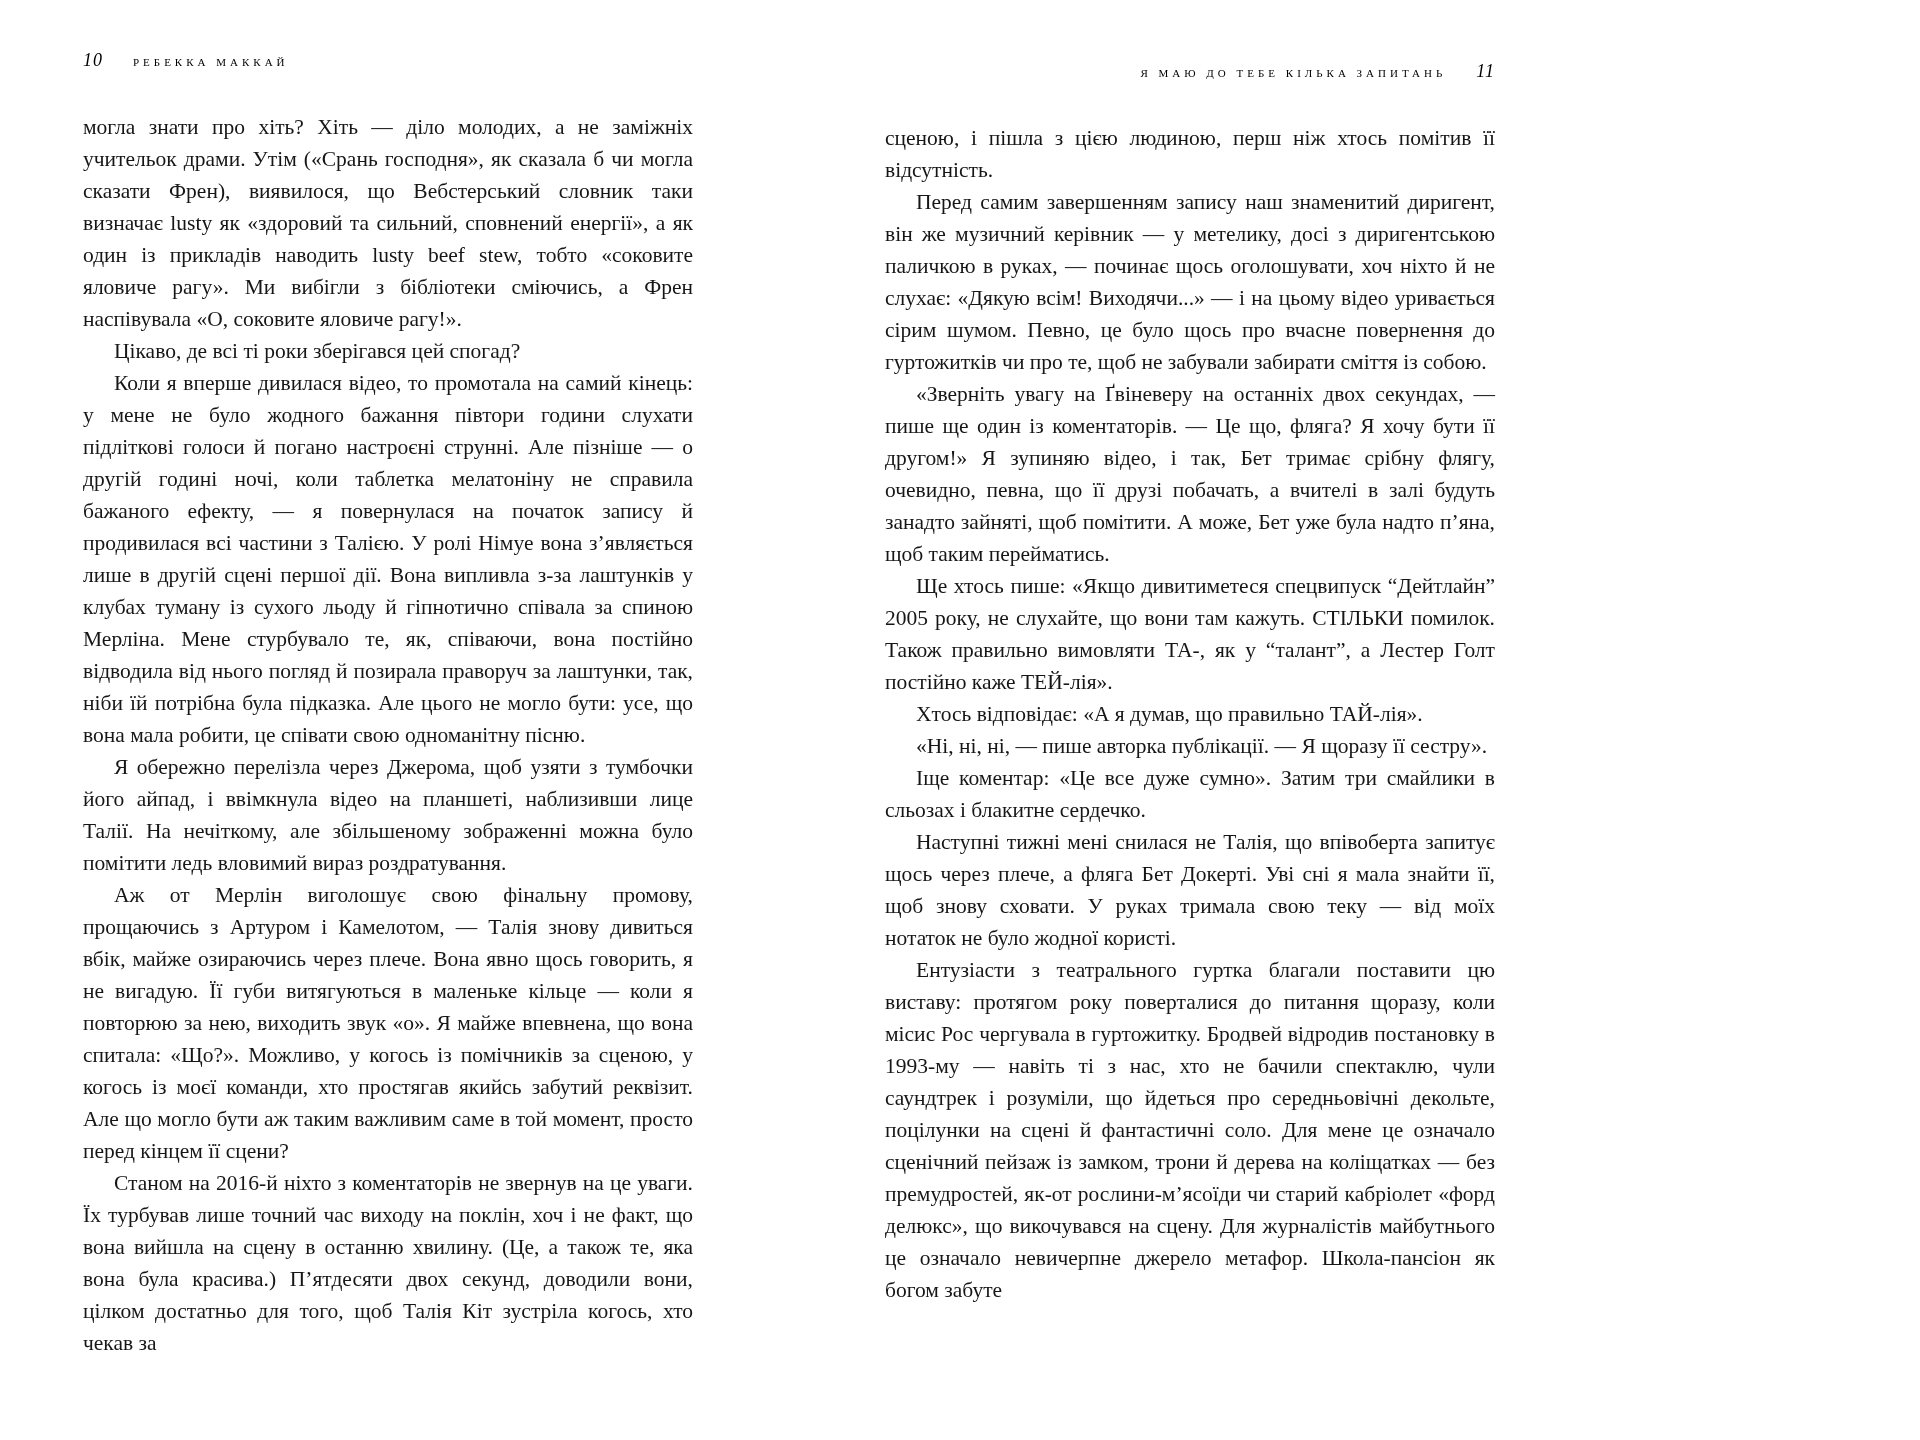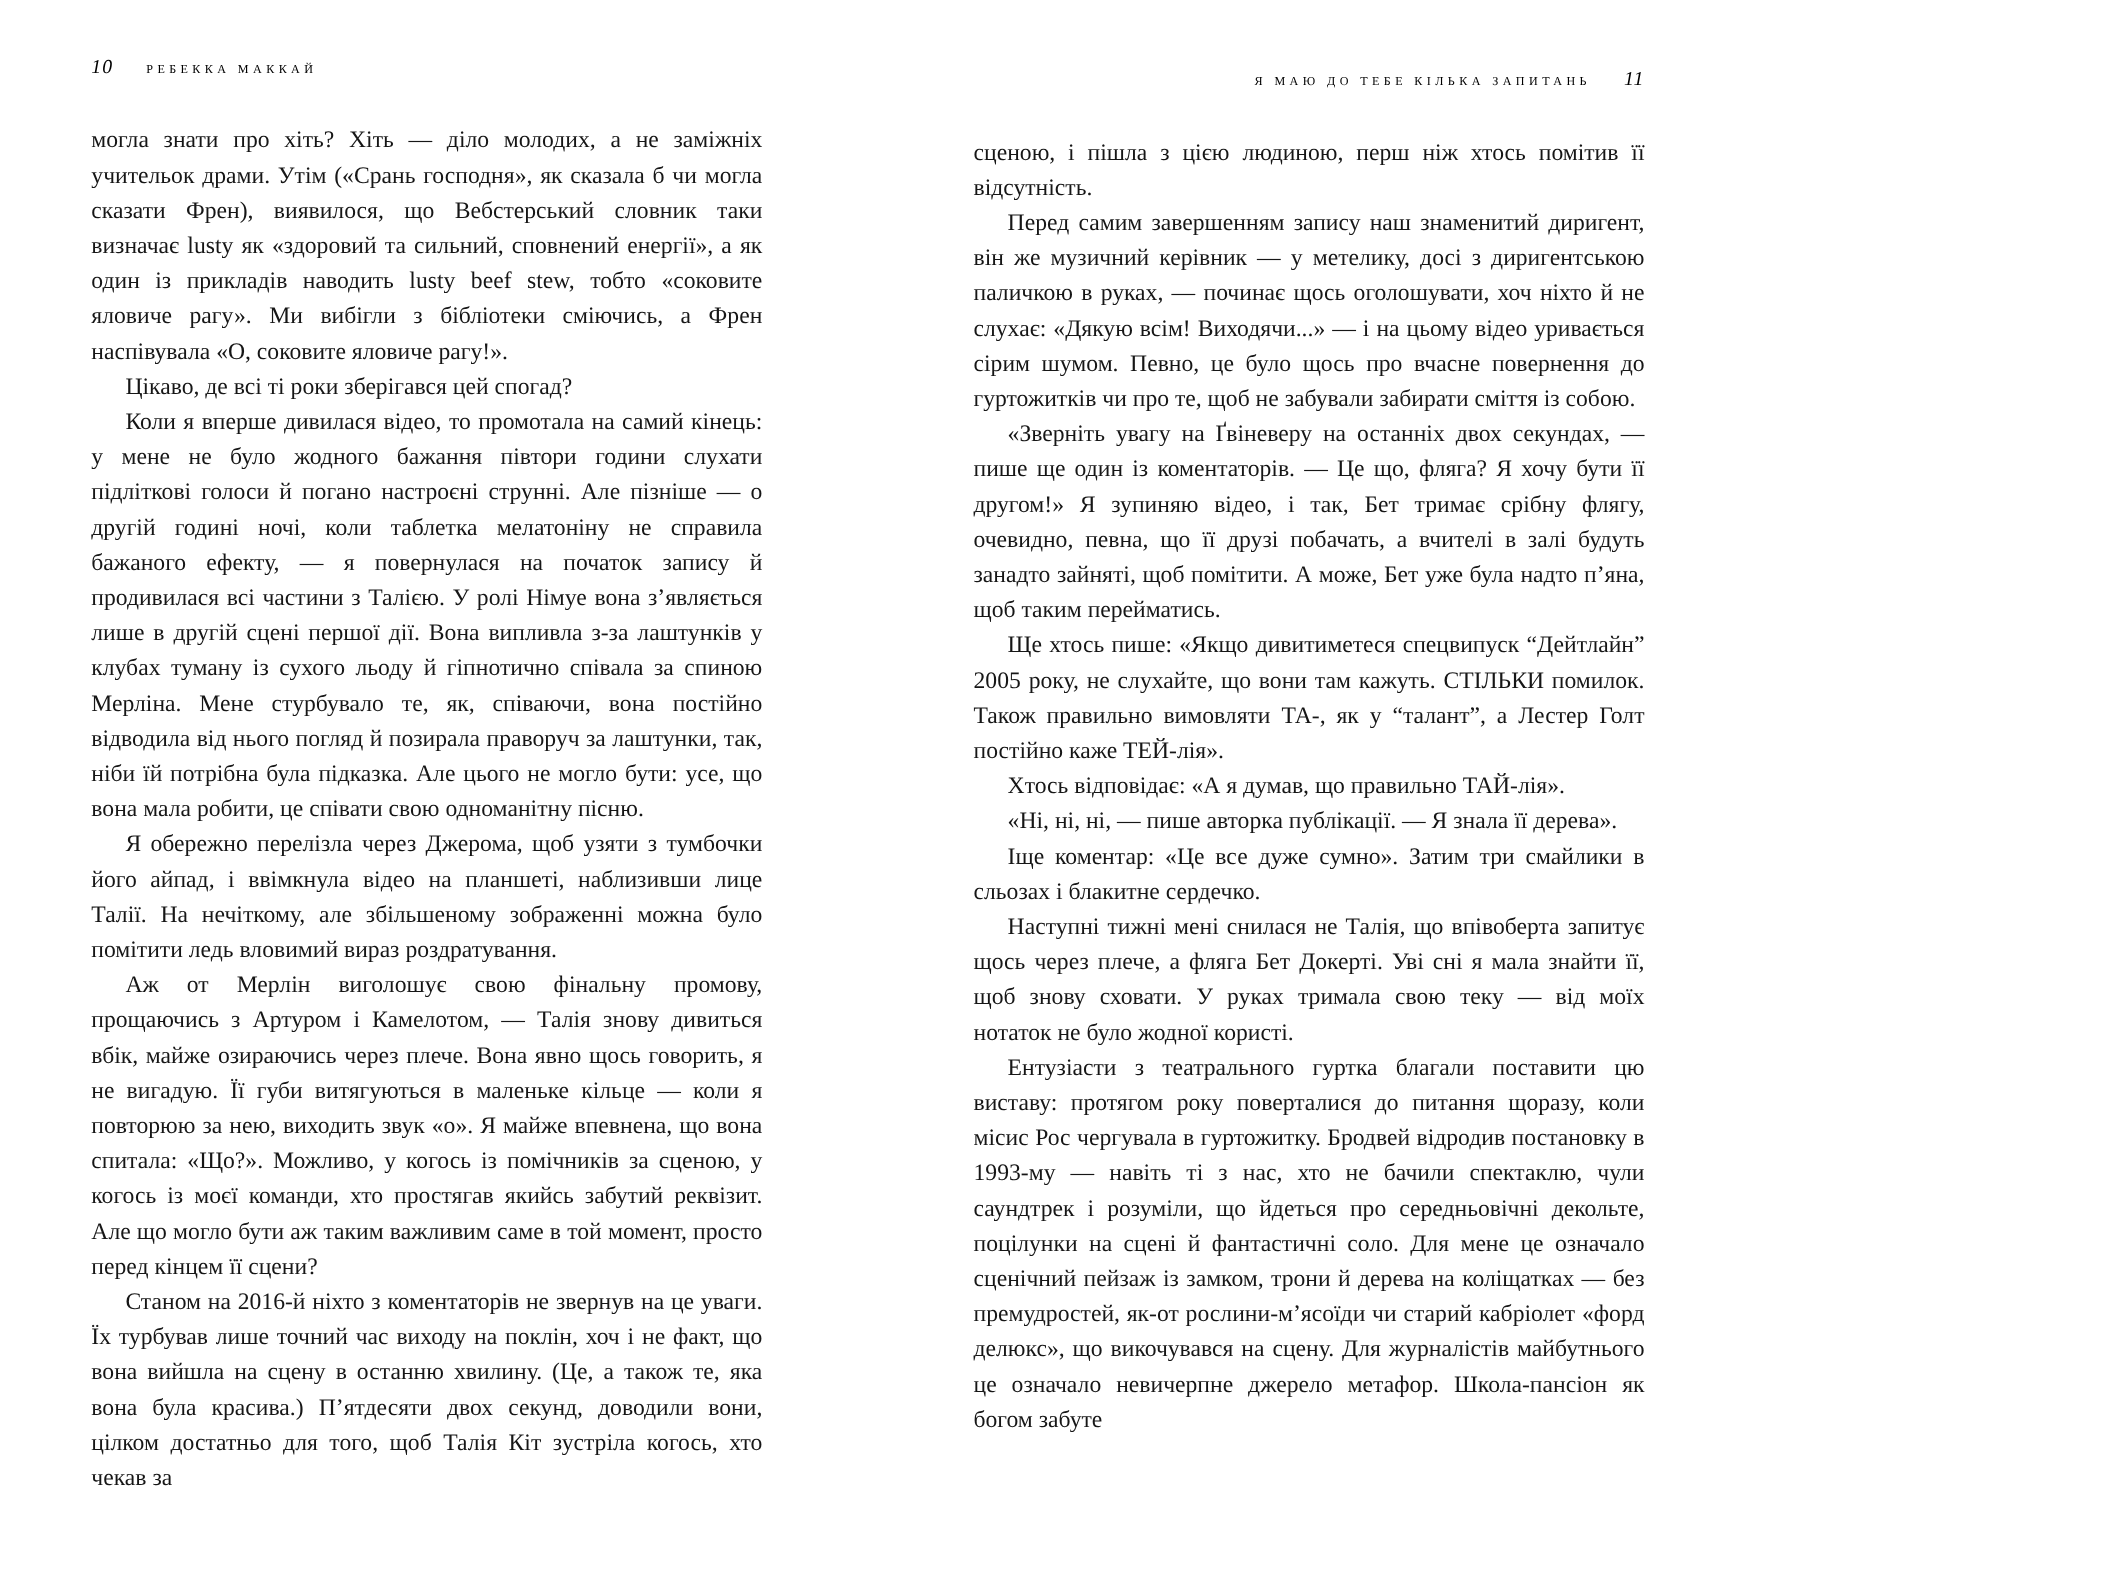--- a/index.html
+++ b/index.html
@@ -89,20 +89,20 @@
     <div class="page-header">
       <span class="running-header">Я МАЮ ДО ТЕБЕ КІЛЬКА ЗАПИТАНЬ</span>
       <span class="page-number">11</span>
     </div>
     <div class="text-block">
         <p class=""><span>сценою, і пішла з цією людиною, перш ніж хтось помітив її відсутність.</span></p>
         <p class="indent"><span>Перед самим завершенням запису наш знаменитий диригент, він же музичний керівник — у метелику, досі з диригентською паличкою в руках, — починає щось оголошувати, хоч ніхто й не слухає: «Дякую всім! Виходячи...» — і на цьому відео уривається сірим шумом. Певно, це було щось про вчасне повернення до гуртожитків чи про те, щоб не забували забирати сміття із собою.</span></p>
         <p class="indent"><span>«Зверніть увагу на Ґвіневеру на останніх двох секундах, — пише ще один із коментаторів. — Це що, фляга? Я хочу бути її другом!» Я зупиняю відео, і так, Бет тримає срібну флягу, очевидно, певна, що її друзі побачать, а вчителі в залі будуть занадто зайняті, щоб помітити. А може, Бет уже була надто п’яна, щоб таким перейматись.</span></p>
         <p class="indent"><span>Ще хтось пише: «Якщо дивитиметеся спецвипуск “Дейтлайн” 2005 року, не слухайте, що вони там кажуть. СТІЛЬКИ помилок. Також правильно вимовляти ТА-, як у “талант”, а Лестер Голт постійно каже ТЕЙ-лія».</span></p>
         <p class="indent"><span>Хтось відповідає: «А я думав, що правильно ТАЙ-лія».</span></p>
-        <p class="indent"><span>«Ні, ні, ні, — пише авторка публікації. — Я знала її дерева».</span></p>
+        <p class="indent"><span>«Ні, ні, ні, — пише авторка публікації. — Я щоразу її сестру».</span></p>
         <p class="indent"><span>Іще коментар: «Це все дуже сумно». Затим три смайлики в сльозах і блакитне сердечко.</span></p>
         <p class="indent"><span>Наступні тижні мені снилася не Талія, що впівоберта запитує щось через плече, а фляга Бет Докерті. Уві сні я мала знайти її, щоб знову сховати. У руках тримала свою теку — від моїх нотаток не було жодної користі.</span></p>
         <p class="indent"><span>Ентузіасти з театрального гуртка благали поставити цю виставу: протягом року поверталися до питання щоразу, коли місис Рос чергувала в гуртожитку. Бродвей відродив постановку в 1993-му — навіть ті з нас, хто не бачили спектаклю, чули саундтрек і розуміли, що йдеться про середньовічні декольте, поцілунки на сцені й фантастичні соло. Для мене це означало сценічний пейзаж із замком, трони й дерева на коліщатках — без премудростей, як-от рослини-м’ясоїди чи старий кабріолет «форд делюкс», що викочувався на сцену. Для журналістів майбутнього це означало невичерпне джерело метафор. Школа-пансіон як богом забуте</span></p>
       </div>
   </div>
 
 </div>
 
 </body></html>

